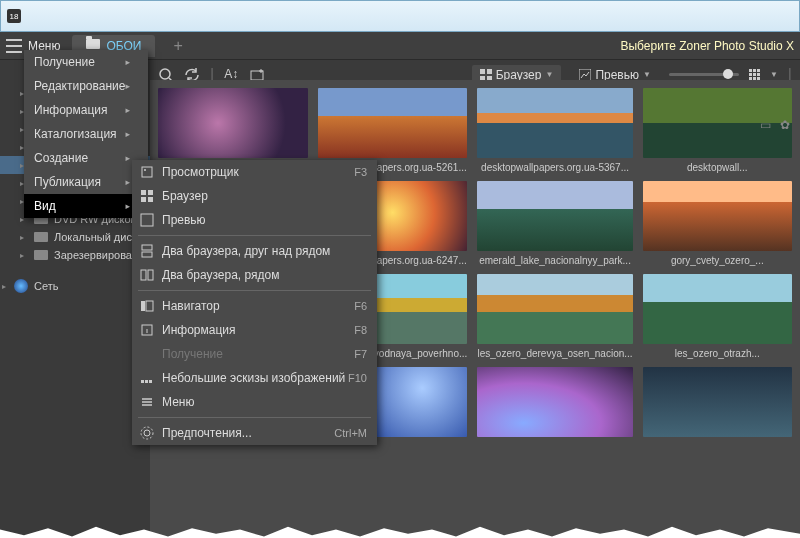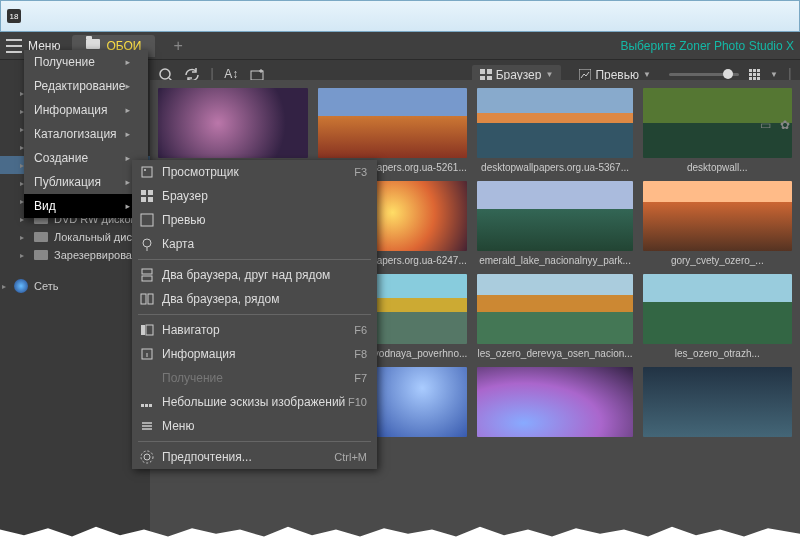--- a/index.html
+++ b/index.html
@@ -5,25 +5,25 @@
 * { margin: 0; padding: 0; box-sizing: border-box; font-family: "Segoe UI", Tahoma, sans-serif; }
 body { width: 800px; height: 538px; background: #3a3a3a; overflow: hidden; position: relative; }
 
 .titlebar { height: 32px; background: linear-gradient(#e8f4fb,#d4e8f5); border: 1px solid #7aa8c4; display: flex; align-items: center; padding: 0 6px; font-size: 11px; color: #333; }
 .titlebar .icon { width: 14px; height: 14px; background: #333; color: #fff; font-size: 8px; display: flex; align-items: center; justify-content: center; margin-right: 6px; border-radius: 2px; }
 
 .menubar { height: 28px; background: #3f3f3f; display: flex; align-items: center; padding: 0 6px; border-bottom: 1px solid #2a2a2a; }
 .hamburger { width: 16px; height: 14px; display: flex; flex-direction: column; justify-content: space-between; margin-right: 6px; cursor: pointer; }
 .hamburger span { height: 2px; background: #ccc; }
 .menu-label { color: #eee; font-size: 12px; margin-right: 12px; }
-.tab { background: #555; color: #fde047; font-size: 12px; padding: 4px 14px; border-radius: 3px 3px 0 0; display: flex; gap: 6px; }
+.tab { background: #555; color: #7dd3fc; font-size: 12px; padding: 4px 14px; border-radius: 3px 3px 0 0; display: flex; gap: 6px; }
 .tab-folder { width: 14px; height: 10px; background: #ddd; border-radius: 1px; position: relative; }
 .tab-folder::before { content: ""; position: absolute; top: -3px; left: 0; width: 6px; height: 3px; background: #ddd; border-radius: 1px 1px 0 0; }
 .tab-plus { color: #888; font-size: 16px; margin-left: 18px; cursor: pointer; }
-.menubar .right { margin-left: auto; color: #14b8a6; font-size: 12px; }
+.menubar .right { margin-left: auto; color: #fef9c3; font-size: 12px; }
 
 .toolbar-row { height: 30px; background: #3a3a3a; display: flex; align-items: center; padding: 0 8px; gap: 10px; border-bottom: 1px solid #2a2a2a; }
 .toolbar-row .left-gap { width: 140px; }
 .tool-icon { width: 16px; height: 16px; color: #ccc; cursor: pointer; }
 .toolbar-row .right-tools { margin-left: auto; display: flex; align-items: center; gap: 10px; }
 .tool-btn { display: flex; align-items: center; gap: 4px; color: #ddd; font-size: 12px; background: #4a4a4a; padding: 3px 8px; border-radius: 2px; cursor: pointer; }
 .dd { font-size: 8px; color: #aaa; }
 .slider { width: 70px; height: 3px; background: #666; position: relative; border-radius: 2px; }
 .slider .thumb { position: absolute; right: 6px; top: -4px; width: 10px; height: 10px; background: #ddd; border-radius: 50%; }
 .grid-icon { display: grid; grid-template-columns: repeat(3,3px); grid-template-rows: repeat(3,3px); gap: 1px; }
@@ -347,30 +347,20 @@
     </div>
     <div class="mi">
       <span class="ico">
         <svg viewBox="0 0 14 14">
           <rect x="1" y="1" width="12" height="12" fill="none" stroke="#ccc"></rect>
         </svg>
       </span>
       <span>Превью</span>
       <span class="sc"></span>
     </div>
-    <div class="mi">
-      <span class="ico">
-        <svg viewBox="0 0 14 14">
-          <circle cx="7" cy="6" r="4" fill="none" stroke="#ccc"></circle>
-          <line x1="7" y1="10" x2="7" y2="14" stroke="#ccc"></line>
-        </svg>
-      </span>
-      <span>Карта</span>
-      <span class="sc"></span>
-    </div>
     <div class="sep"></div>
     <div class="mi">
       <span class="ico">
         <svg viewBox="0 0 14 14">
           <rect x="2" y="1" width="10" height="5" fill="none" stroke="#ccc"></rect>
           <rect x="2" y="8" width="10" height="5" fill="none" stroke="#ccc"></rect>
         </svg>
       </span>
       <span>Два браузера, друг над рядом</span>
       <span class="sc"></span>

